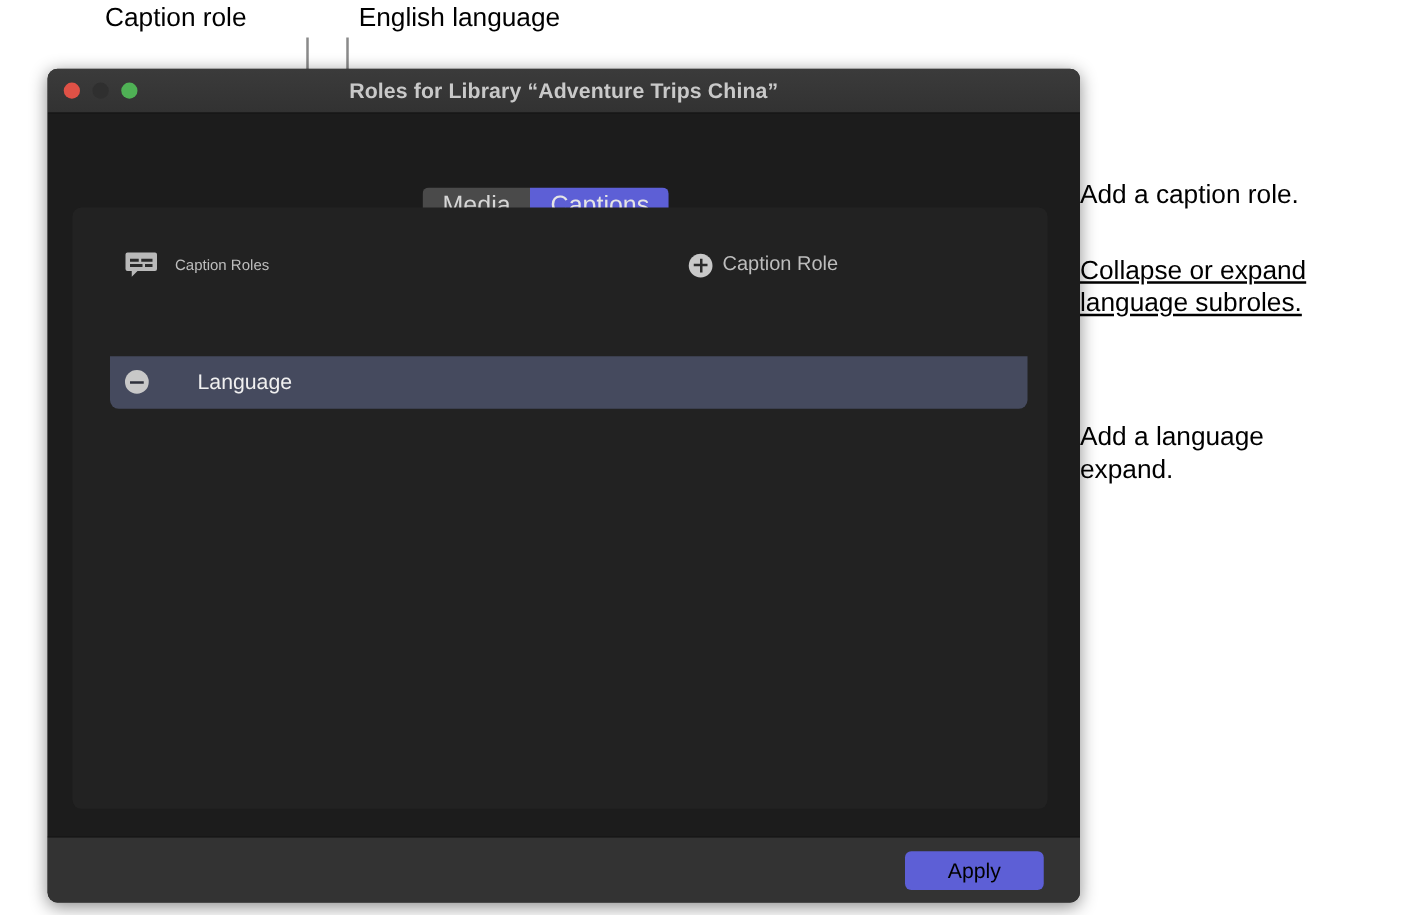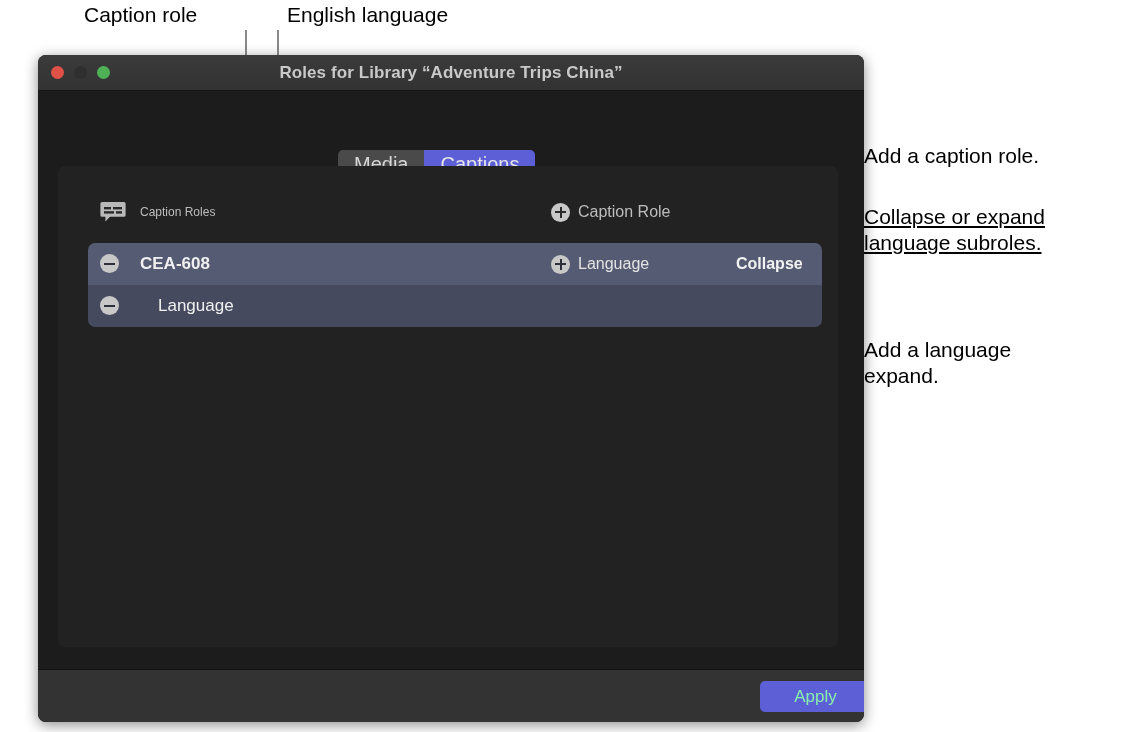--- a/index.html
+++ b/index.html
@@ -274,24 +274,24 @@
     cursor: default;
   }
   #cancel-button {
     left: 551px;
     width: 114px;
     background: #4b4b4b;
     color: #d8d8d8;
     border: 1px solid #1f1f1f;
   }
   #apply-button {
-    left: 722px;
+    left: 686px;
     width: 111px;
     background: #5d5fd6;
-    color: #86efac;
+    color: #000000;
   }
 </style>
 </head>
 <body>
 
 <div class="callout" id="callout-caption-role">Caption role</div>
 
 <div class="callout" id="callout-english-subrole">English language</div>
 
 <div class="callout" id="callout-add-caption-role">Add a caption role.</div>
@@ -339,29 +339,20 @@
           </svg>
         </span>
         <span id="caption-roles-label">Caption Roles</span>
 
         <div id="add-caption-role-button">
           <span class="circle-btn plus dark-glyph"></span>
           <span id="add-caption-role-label">Caption Role</span>
         </div>
       </div>
 
-      <div class="role-row" id="role-row-cea608">
-        <span class="circle-btn minus row-minus"></span>
-        <span class="row-title" id="role-title-cea608">CEA-608</span>
-        <div id="add-language-button">
-          <span class="circle-btn plus"></span>
-          <span id="add-language-label">Language</span>
-        </div>
-        <div id="collapse-button">Collapse</div>
-      </div>
 
       <div class="role-row" id="role-row-english">
         <span class="circle-btn minus row-minus"></span>
         <span class="row-title" id="role-title-english">Language</span>
       </div>
 
     </div>
   </div>
 
   <div id="window-footer">

